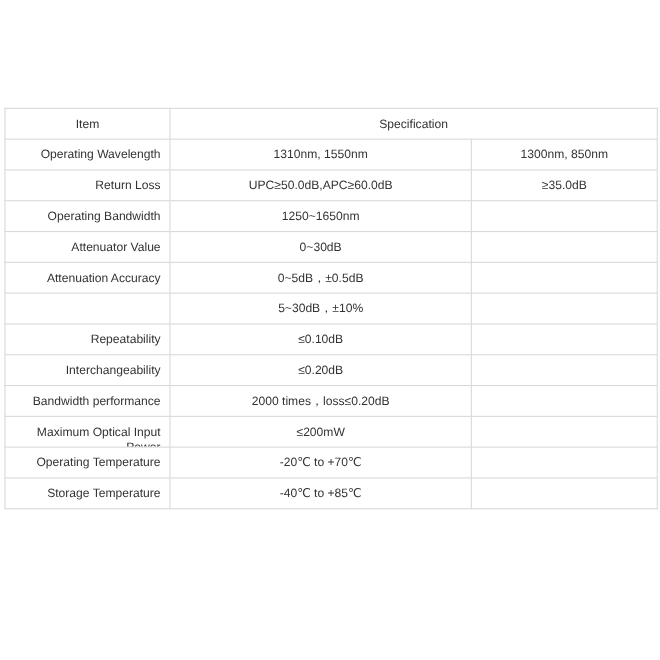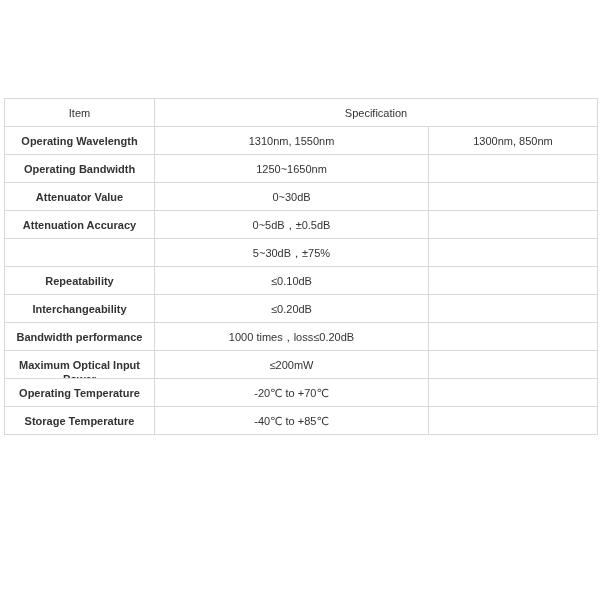--- a/index.html
+++ b/index.html
@@ -27,21 +27,21 @@
     .spec-table td {
       border: 1px solid #d9d9d9;
       height: 27px;
       padding: 0 8px;
       vertical-align: middle;
       white-space: nowrap;
       overflow: hidden;
       line-height: 14px;
     }
     .spec-table td.c { text-align: center; }
-    .spec-table td.l { text-align: center; font-weight: bold; }
+    .spec-table td.l { text-align: right; }
     .col-item { width: 150px; }
     .col-single { width: 274px; }
     .col-multi { width: 169px; }
     .clip-cell {
       position: relative;
     }
     .clip-inner {
       height: 27px;
       overflow: hidden;
       white-space: normal;
@@ -63,52 +63,57 @@
     <tr>
       <td class="c">Item</td>
       <td class="c" colspan="2">Specification</td>
     </tr>
     <tr>
       <td class="l">Operating Wavelength</td>
       <td class="c">1310nm, 1550nm</td>
       <td class="c">1300nm, 850nm</td>
     </tr>
     <tr>
+      <td class="l">Return Loss</td>
+      <td class="c">UPC≥50.0dB,APC≥60.0dB</td>
+      <td class="c">≥35.0dB</td>
+    </tr>
+    <tr>
       <td class="l">Operating Bandwidth</td>
       <td class="c">1250~1650nm</td>
       <td class="c"></td>
     </tr>
     <tr>
       <td class="l">Attenuator Value</td>
       <td class="c">0~30dB</td>
       <td class="c"></td>
     </tr>
     <tr>
       <td class="l">Attenuation Accuracy</td>
       <td class="c">0~5dB，±0.5dB</td>
       <td class="c"></td>
     </tr>
     <tr>
       <td class="l"></td>
-      <td class="c">5~30dB，±75%</td>
+      <td class="c">5~30dB，±10%</td>
       <td class="c"></td>
     </tr>
     <tr>
       <td class="l">Repeatability</td>
       <td class="c">≤0.10dB</td>
       <td class="c"></td>
     </tr>
     <tr>
       <td class="l">Interchangeability</td>
       <td class="c">≤0.20dB</td>
       <td class="c"></td>
     </tr>
     <tr>
       <td class="l">Bandwidth performance</td>
-      <td class="c">1000 times，loss≤0.20dB</td>
+      <td class="c">2000 times，loss≤0.20dB</td>
       <td class="c"></td>
     </tr>
     <tr>
       <td class="l clip-cell">
         <span class="clip-inner">Maximum Optical Input Power</span>
       </td>
       <td class="c">≤200mW</td>
       <td class="c"></td>
     </tr>
     <tr>

